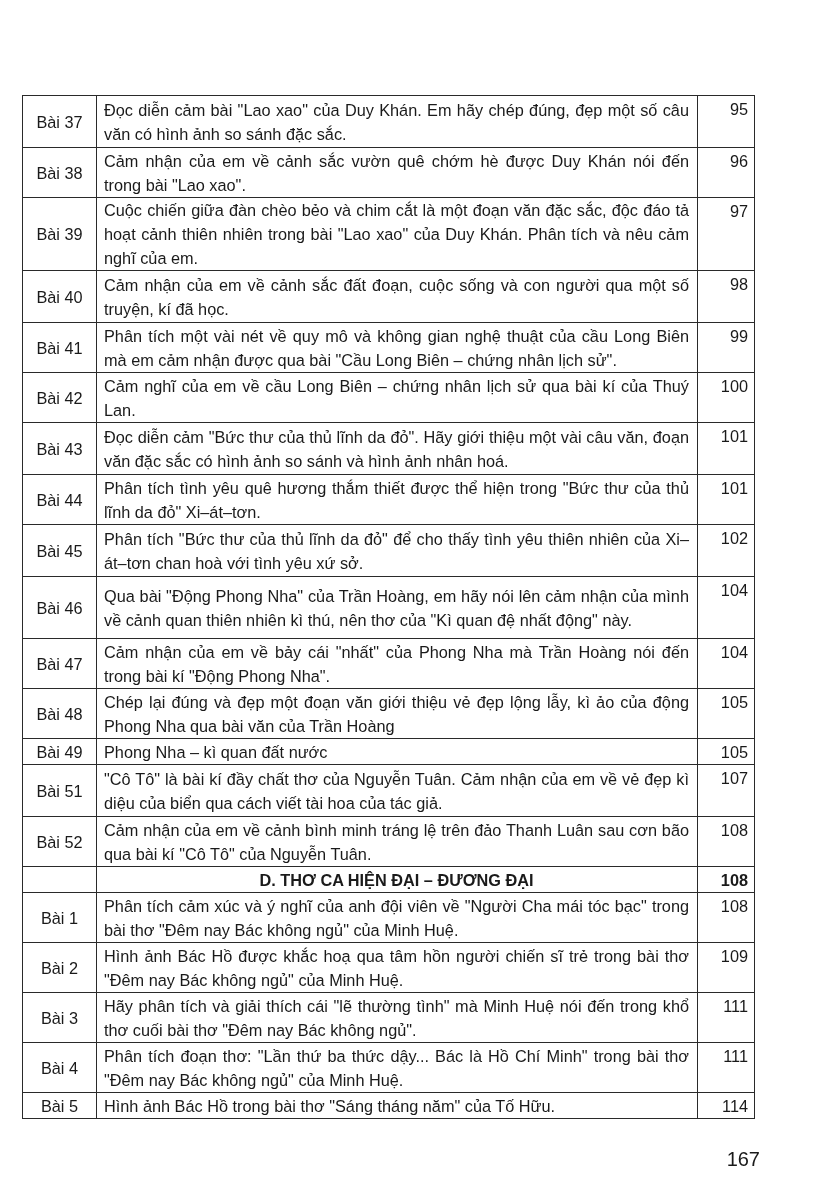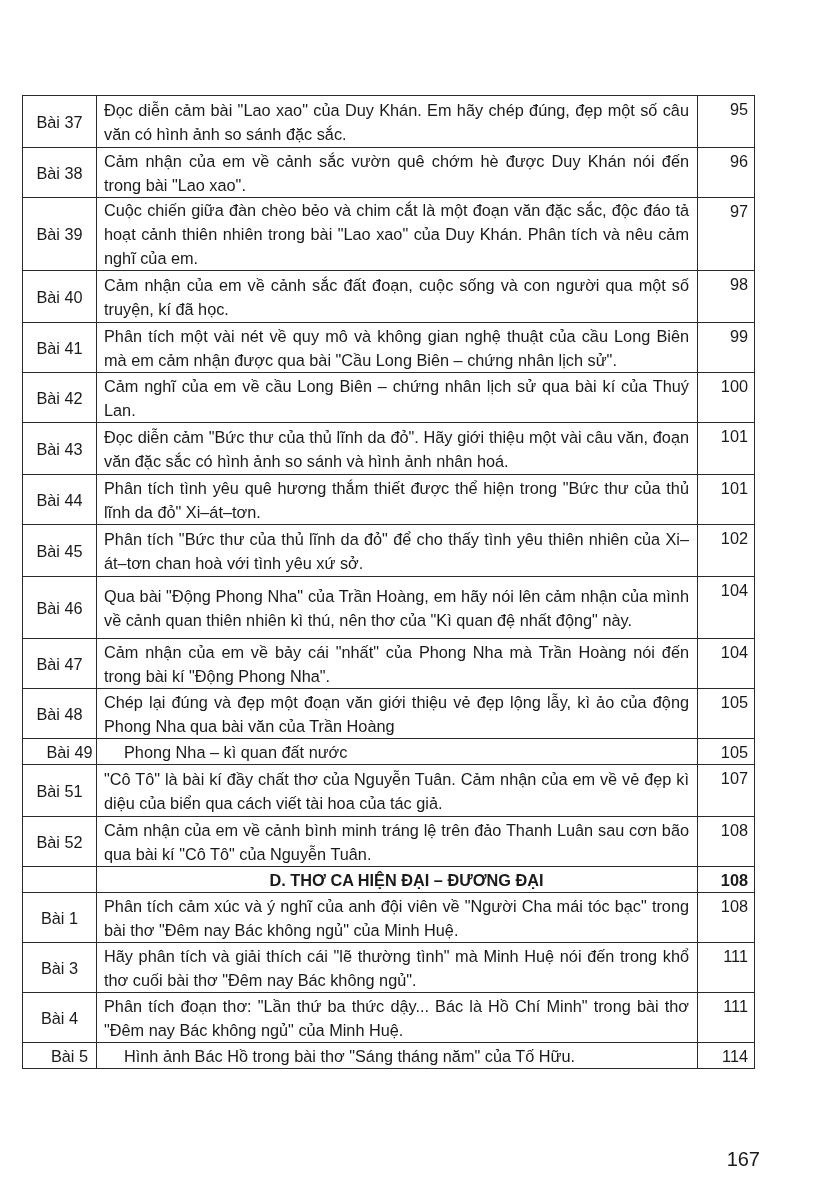--- a/index.html
+++ b/index.html
@@ -25,21 +25,21 @@
     .lesson-label { display: block; }
     .italic { }
     .section-title {
       text-align: center; font-weight: bold; font-size: 16.3px;
     }
     .section-page { font-weight: bold; vertical-align: bottom !important; }
     .page-footer {
       position: absolute; right: 62px; top: 1148px;
       font-size: 20px; color: #1a1a1a;
     }
-    .r24 td { height: 23px; padding-left: 20px; }
+    .r24 td { height: 23px; }
     .r50 td { height: 49px; }
     .r52 td { height: 51px; }
     .r62 td { height: 61px; }
     .r68 td { height: 67px; }
   </style>
 </head>
 <body>
 
 <table class="toc-table">
   <colgroup>
@@ -230,20 +230,31 @@
         </td>
         <td class="col-desc">
           <span class="desc-text"><span>Phân tích cảm xúc và ý nghĩ của anh đội viên về "</span><span class="italic">Người Cha mái tóc bạc</span><span>" trong bài thơ </span><span class="italic">"Đêm nay Bác không ngủ</span><span>" của Minh Huệ.</span></span>
         </td>
         <td class="col-page">
           <span class="page-num">108</span>
         </td>
       </tr>
       <tr class="r50">
         <td class="col-lesson">
+          <span class="lesson-label">Bài 2</span>
+        </td>
+        <td class="col-desc">
+          <span class="desc-text"><span>Hình ảnh Bác Hồ được khắc hoạ qua tâm hồn người chiến sĩ trẻ trong bài thơ </span><span class="italic">"Đêm nay Bác không ngủ"</span><span> của Minh Huệ.</span></span>
+        </td>
+        <td class="col-page">
+          <span class="page-num">109</span>
+        </td>
+      </tr>
+      <tr class="r50">
+        <td class="col-lesson">
           <span class="lesson-label">Bài 3</span>
         </td>
         <td class="col-desc">
           <span class="desc-text"><span>Hãy phân tích và giải thích cái </span><span class="italic">"lẽ thường tình"</span><span> mà Minh Huệ nói đến trong khổ thơ cuối bài thơ </span><span class="italic">"Đêm nay Bác không ngủ"</span><span>.</span></span>
         </td>
         <td class="col-page">
           <span class="page-num">111</span>
         </td>
       </tr>
       <tr class="r50">

